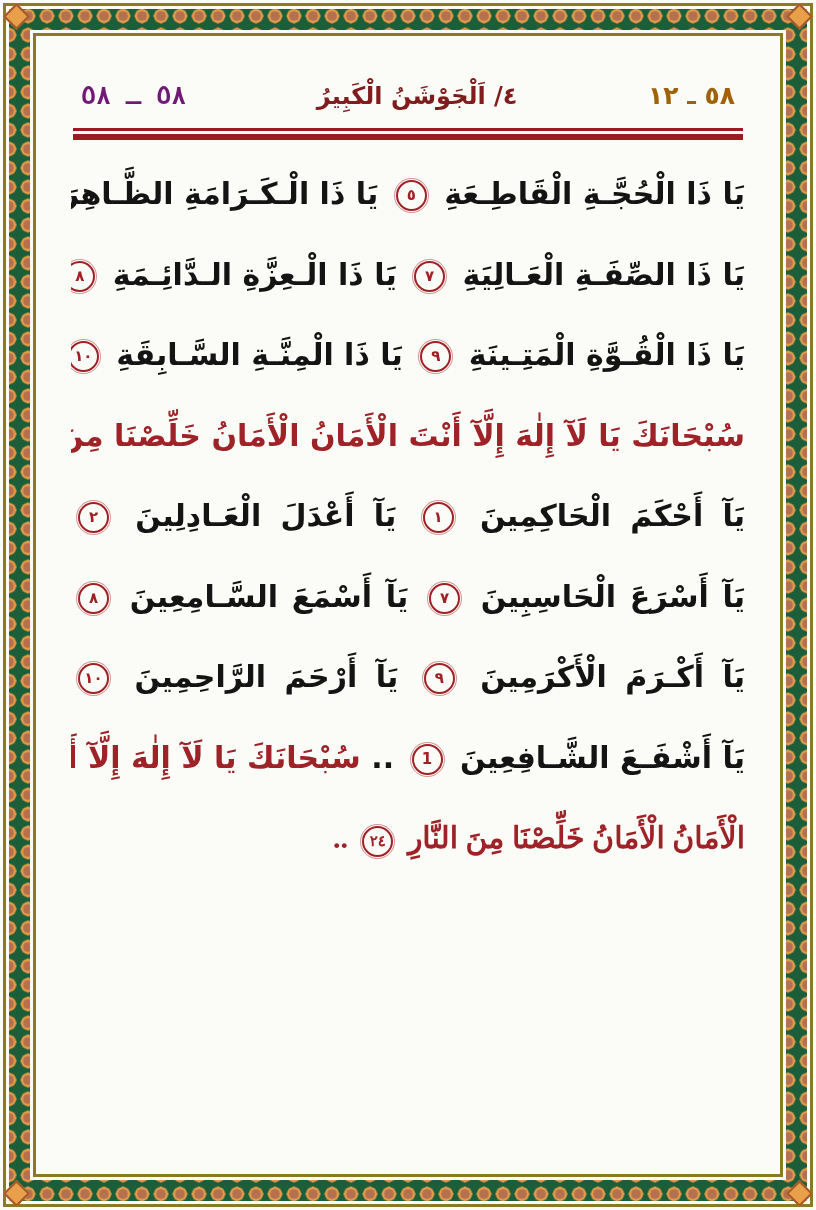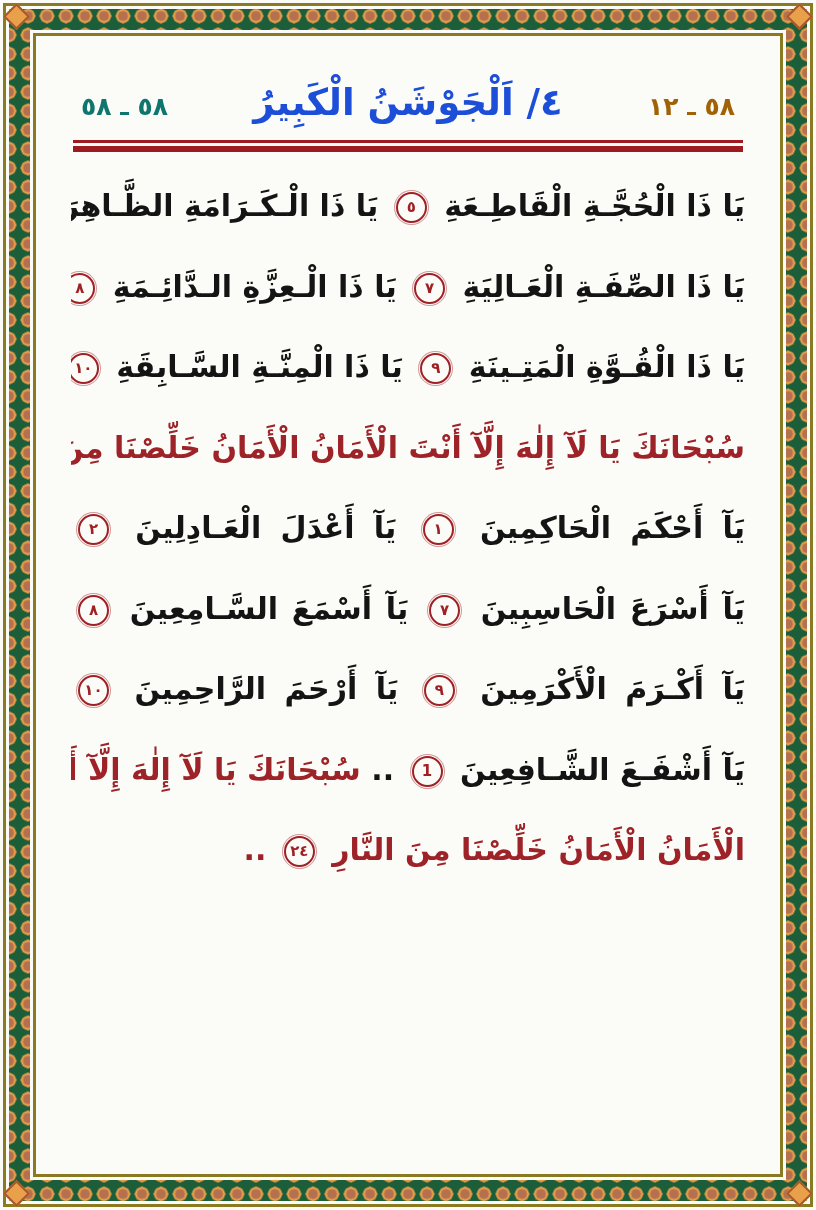--- a/index.html
+++ b/index.html
@@ -59,24 +59,24 @@
     justify-content:space-between;
     padding:14px 10px 0 10px;
     font-weight:bold;
   }
   .page-ref{
     font-size:25px;
     letter-spacing:1px;
     color:#a16207;
     white-space:nowrap;
   }
-  .page-ref.faded{color:#0f766e;}
+  .page-ref.faded{color:#701a75;font-family:Liberation Mono, monospace;}
   .doc-title{
-    font-size:37px;
-    color:#1d4ed8;
+    font-size:24px;
+    color:#7f1d1d;
     white-space:nowrap;
   }
   .rule{margin:16px 2px 0 2px;}
   .rule .thin{height:3px;background:#9c1a20;}
   .rule .gap{height:3px;}
   .rule .thick{height:6px;background:#9c1a20;}
 
   .lines{
     margin-top:14px;
     direction:rtl;
@@ -89,20 +89,21 @@
     color:#141414;
     text-align:justify;
     text-align-last:justify;
     text-justify:inter-word;
     white-space:nowrap;
     overflow:hidden;
   }
   .line.right{
     text-align:center;
     text-align-last:right;
+    font-family:Liberation Serif, serif;
   }
   .seg.ink{color:#141414;}
   .seg.red{color:#9e2328;}
   .marker{
     display:inline-flex;
     align-items:center;
     justify-content:center;
     min-width:31px;height:31px;
     padding:0 2px;
     box-sizing:border-box;

